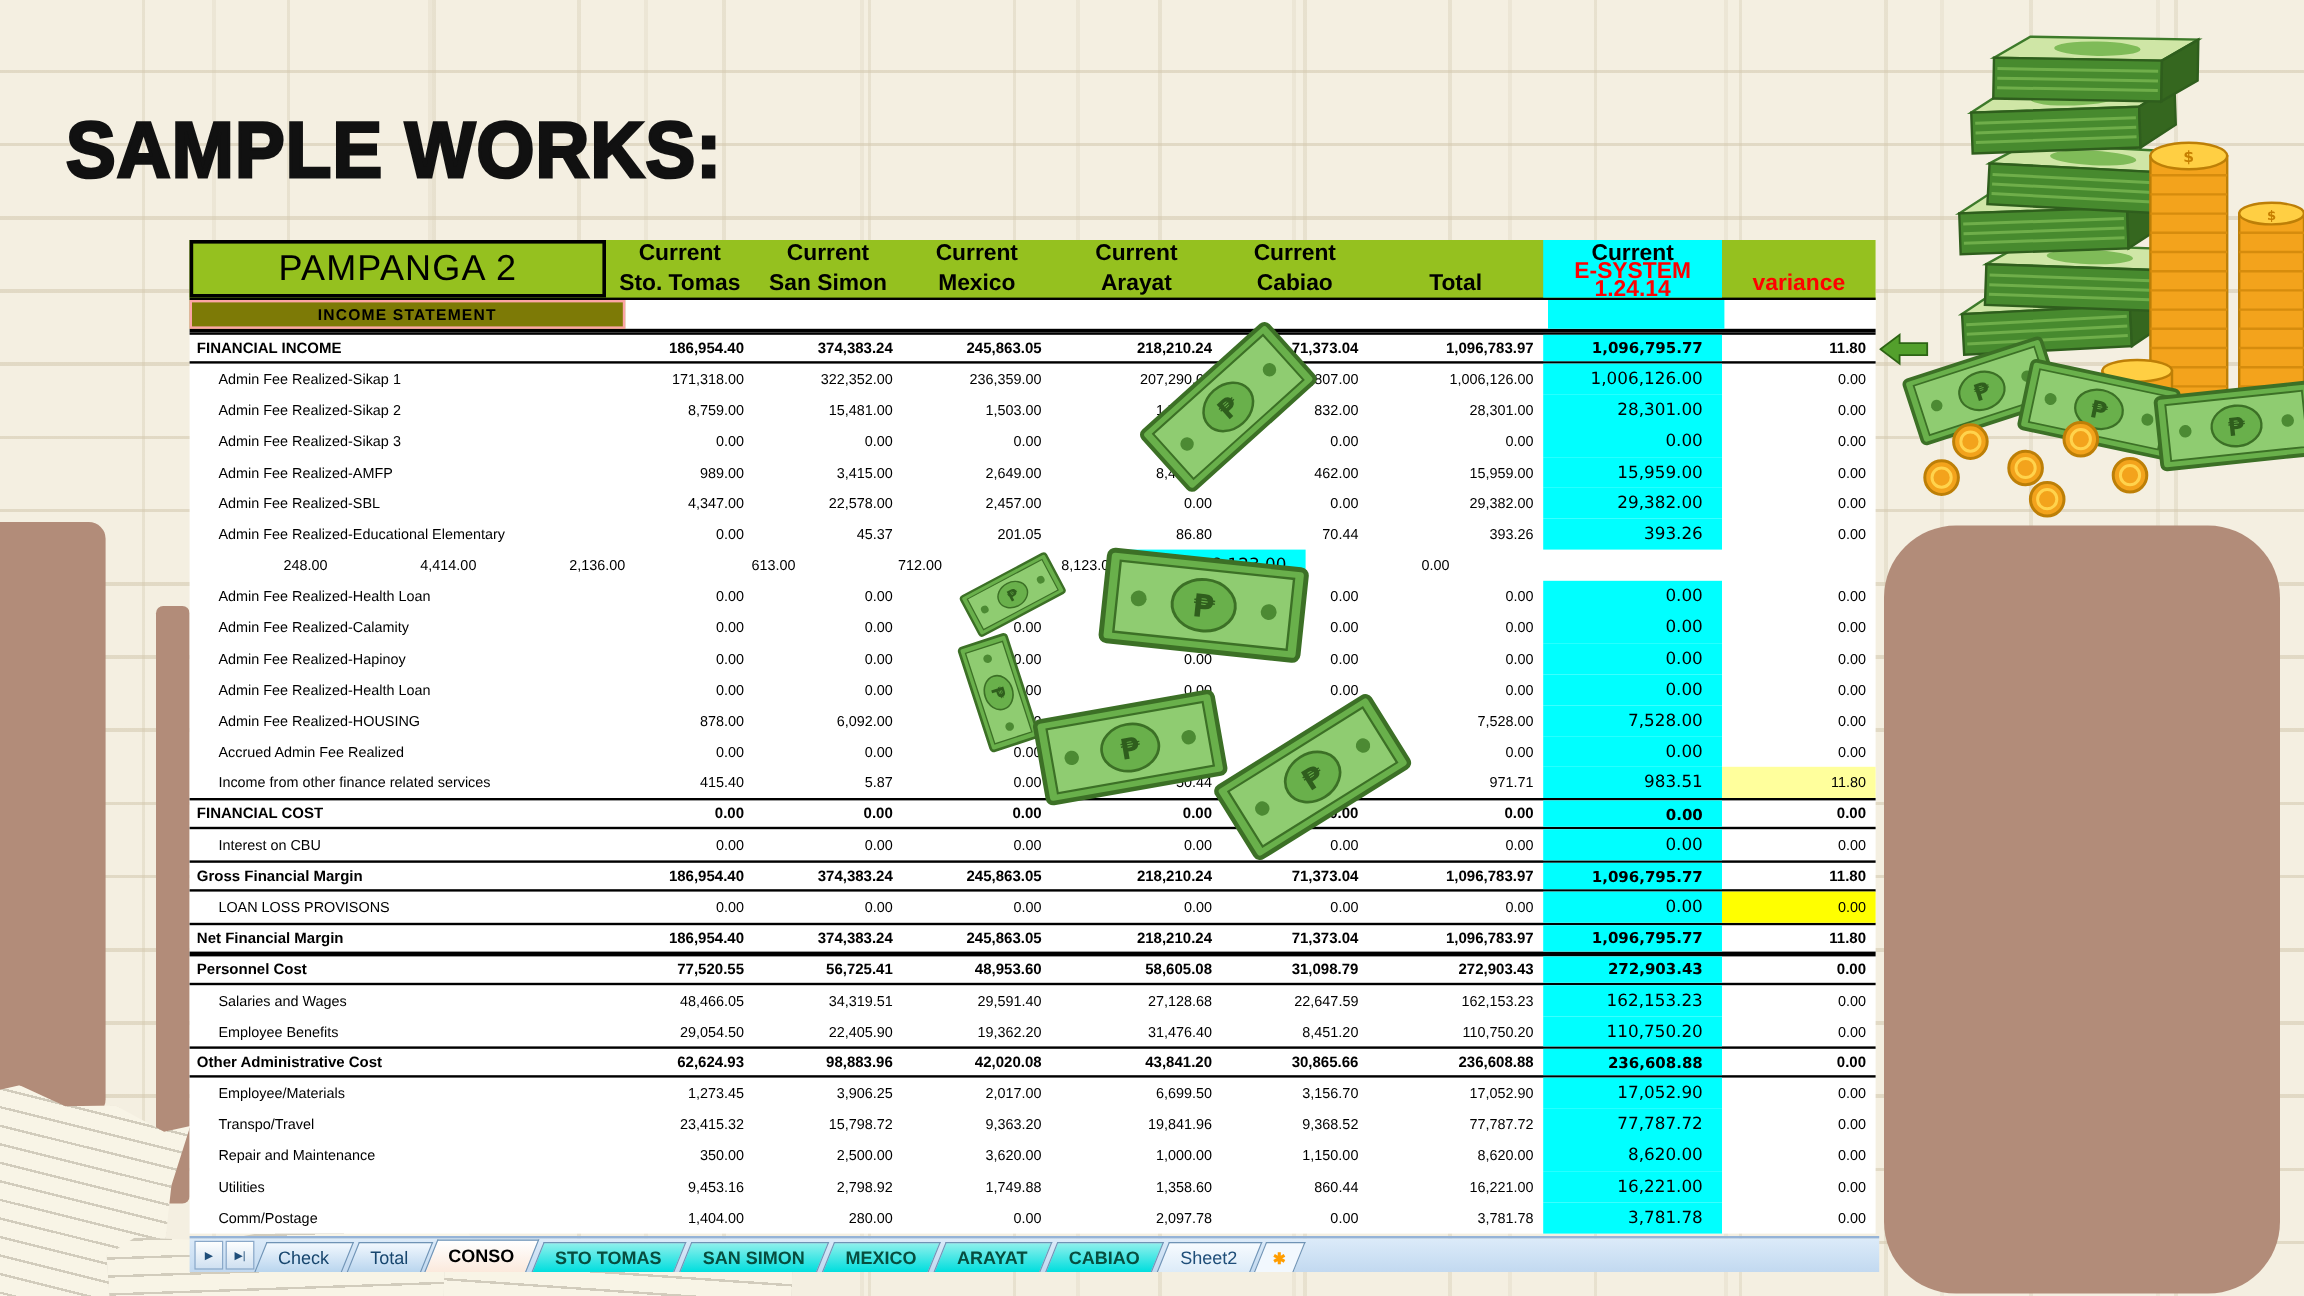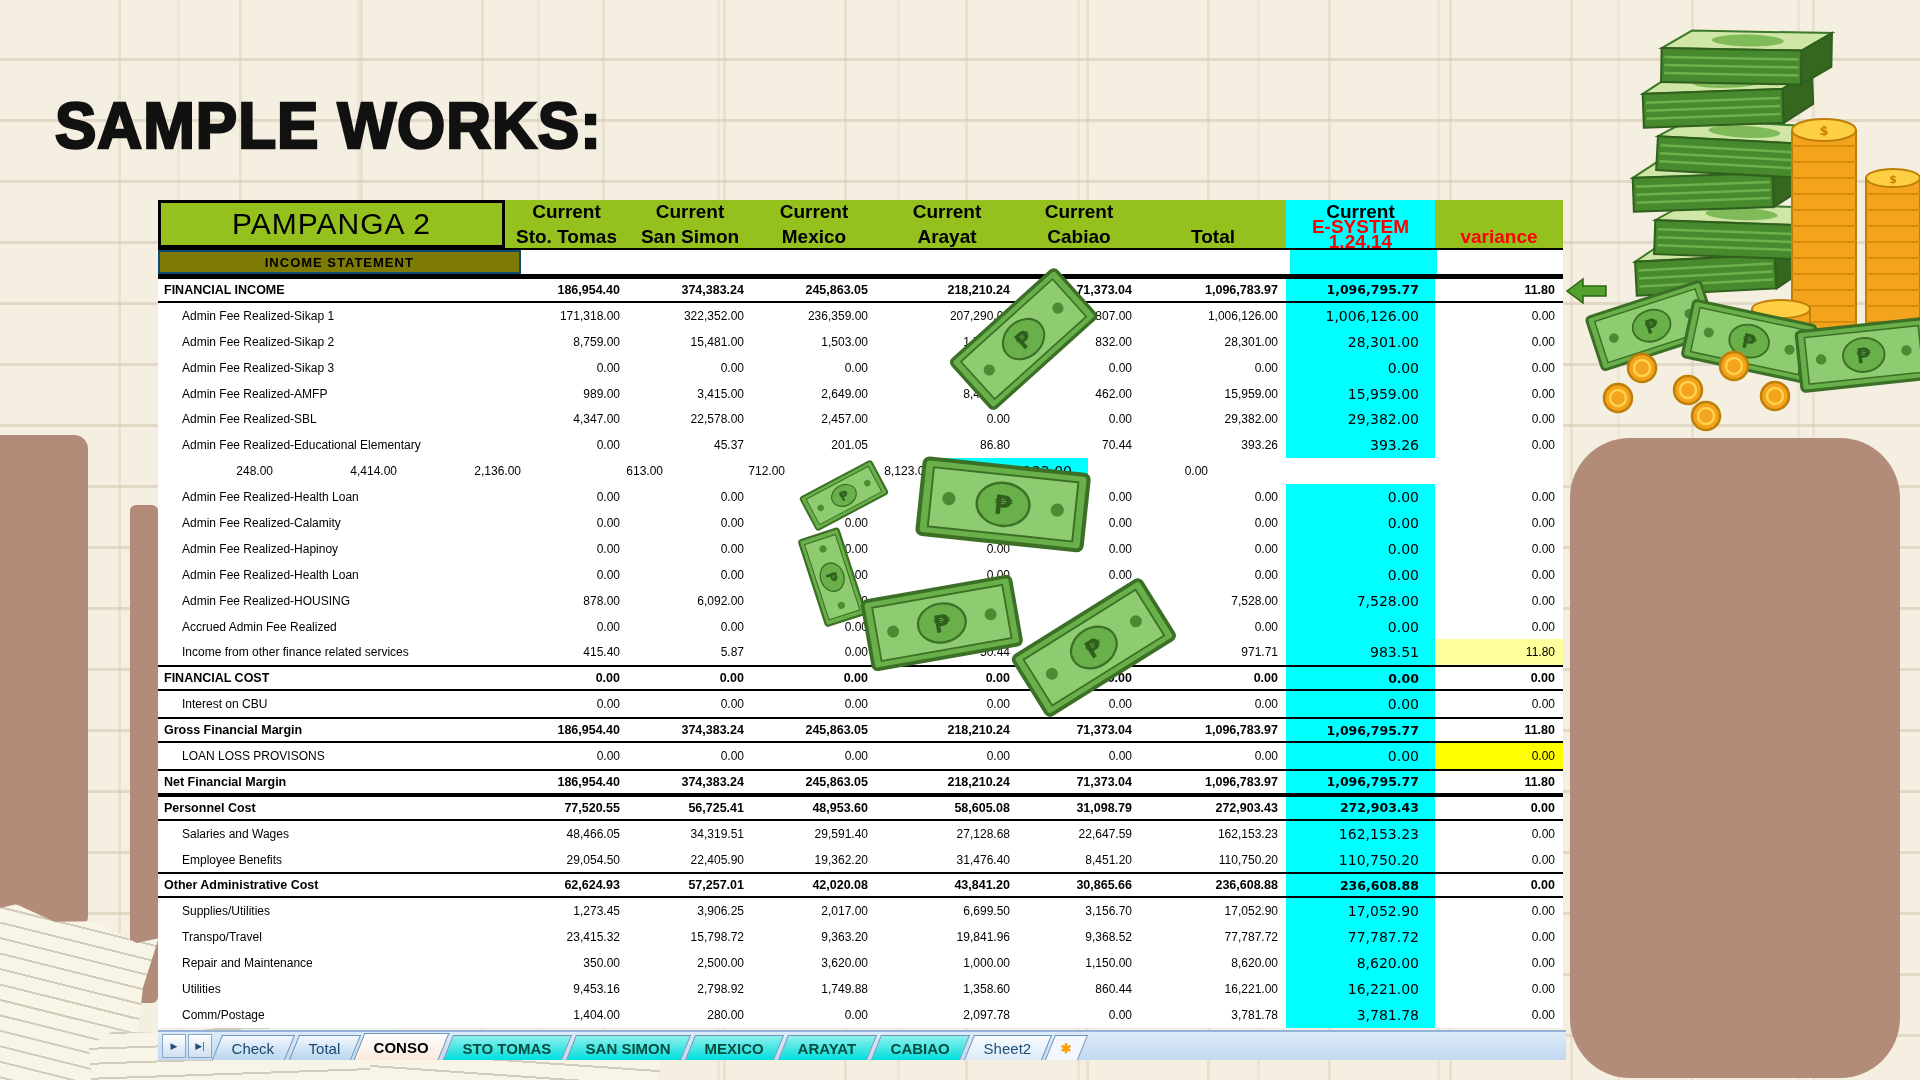--- a/index.html
+++ b/index.html
@@ -32,21 +32,21 @@
   .sheet *{box-sizing:border-box;}
   .band{display:flex;height:50px;background:#95c11f;border-bottom:2px solid #000;}
   .region-box{width:347px;height:100%;background:#95c11f;border:3px solid #000;display:flex;align-items:center;justify-content:center;
     font-size:30px;font-weight:normal;letter-spacing:1px;}
   .hc{display:flex;flex-direction:column;justify-content:space-between;padding:5px 2px 4px;text-align:center;font-weight:bold;font-size:19px;height:100%;}
   .hc .hl1{min-height:14px;line-height:14px;}
   .hc .hl2{line-height:15px;}
   .hc.esys{background:#00ffff;}
   .hc.esys .hl2,.hc.varh .hl2{color:#ff0000;}
   .sub{display:flex;height:27px;background:#fff;border-bottom:3px solid #000;}
-  .olive{width:368px;background:#7d7a06;border:2px solid #0c4a6e;display:flex;align-items:center;justify-content:center;
+  .olive{width:368px;background:#7d7a06;border:2px solid #fca5a5;display:flex;align-items:center;justify-content:center;
     font-weight:bold;font-size:13px;letter-spacing:1px;}
   .sub .gap{width:781px;}
   .sub .esys-sub{width:149px;background:#00ffff;}
   .sub .var-sub{width:128px;}
   .r{display:flex;height:25.9px;align-items:flex-end;font-size:12px;}
   .r.section{border-top:2px solid #000;border-bottom:2px solid #000;}
   .r.section .c{font-weight:bold;font-size:12.5px;}
   .c{height:100%;display:flex;align-items:center;}
   .lab{width:347px;padding-left:24px;}
   .section .lab{padding-left:6px;}
@@ -385,30 +385,30 @@
         <div class="c num w3">19,362.20</div>
         <div class="c num w4">31,476.40</div>
         <div class="c num w5">8,451.20</div>
         <div class="c num w6">110,750.20</div>
         <div class="c num w7 es">110,750.20</div>
         <div class="c num w8 va">0.00</div>
       </div>
         <div class="r section">
         <div class="c lab">Other Administrative Cost</div>
         <div class="c num w1">62,624.93</div>
-        <div class="c num w2">57,257.01</div>
+        <div class="c num w2">98,883.96</div>
         <div class="c num w3">42,020.08</div>
         <div class="c num w4">43,841.20</div>
         <div class="c num w5">30,865.66</div>
         <div class="c num w6">236,608.88</div>
         <div class="c num w7 es">236,608.88</div>
         <div class="c num w8 va">0.00</div>
       </div>
         <div class="r item">
-        <div class="c lab">Supplies/Utilities</div>
+        <div class="c lab">Employee/Materials</div>
         <div class="c num w1">1,273.45</div>
         <div class="c num w2">3,906.25</div>
         <div class="c num w3">2,017.00</div>
         <div class="c num w4">6,699.50</div>
         <div class="c num w5">3,156.70</div>
         <div class="c num w6">17,052.90</div>
         <div class="c num w7 es">17,052.90</div>
         <div class="c num w8 va">0.00</div>
       </div>
         <div class="r item">

